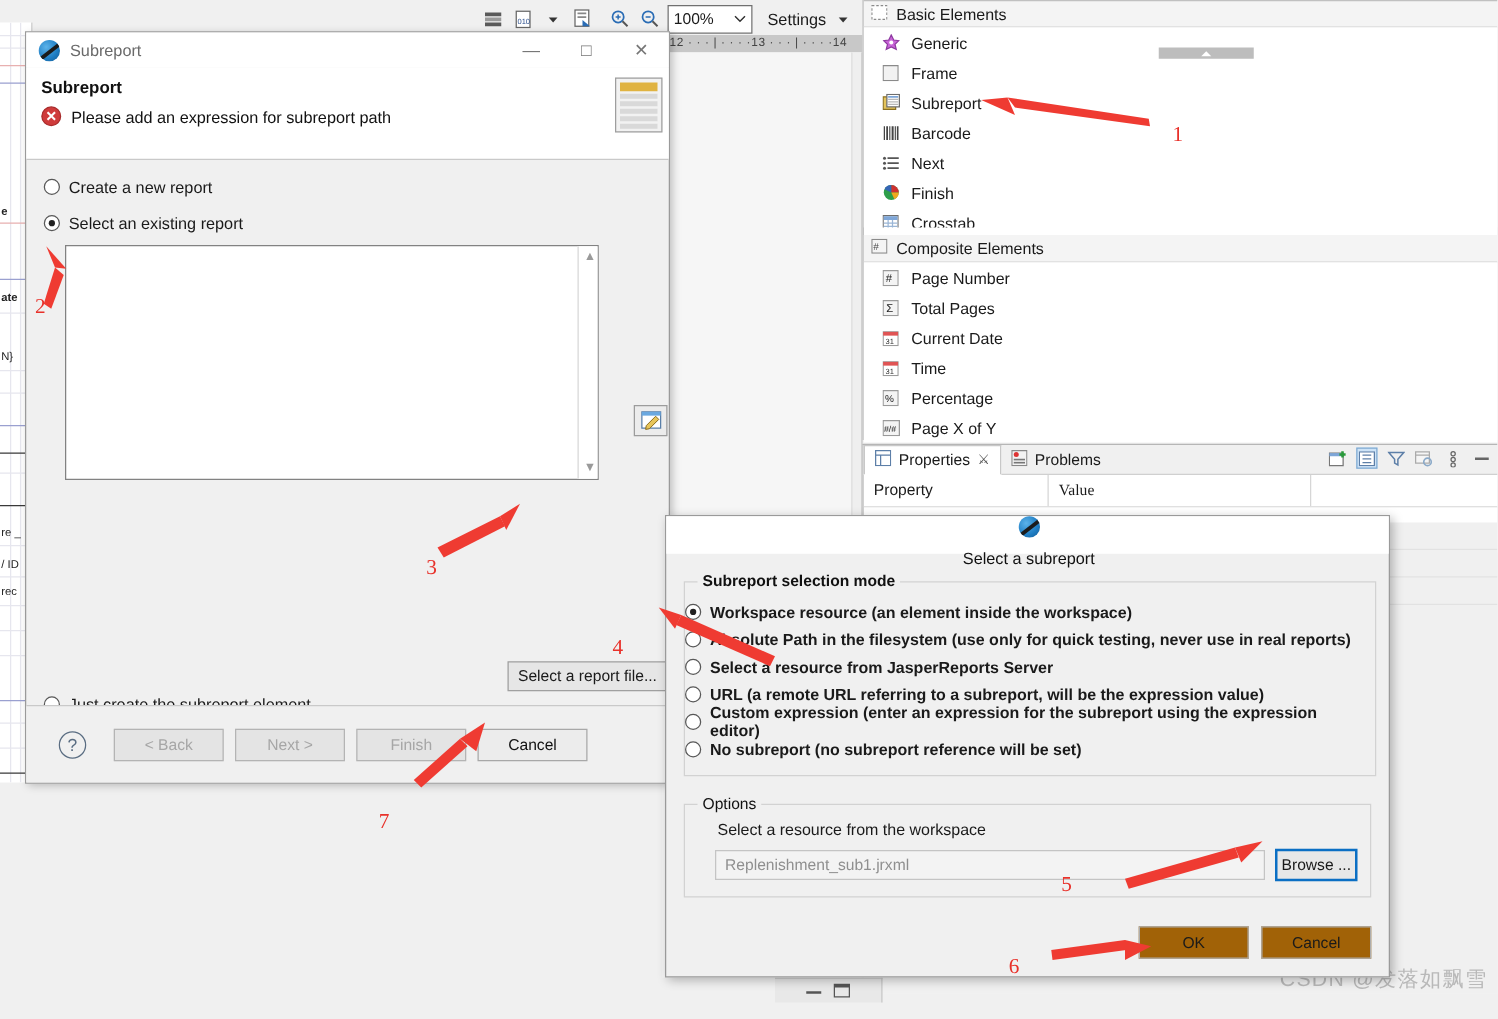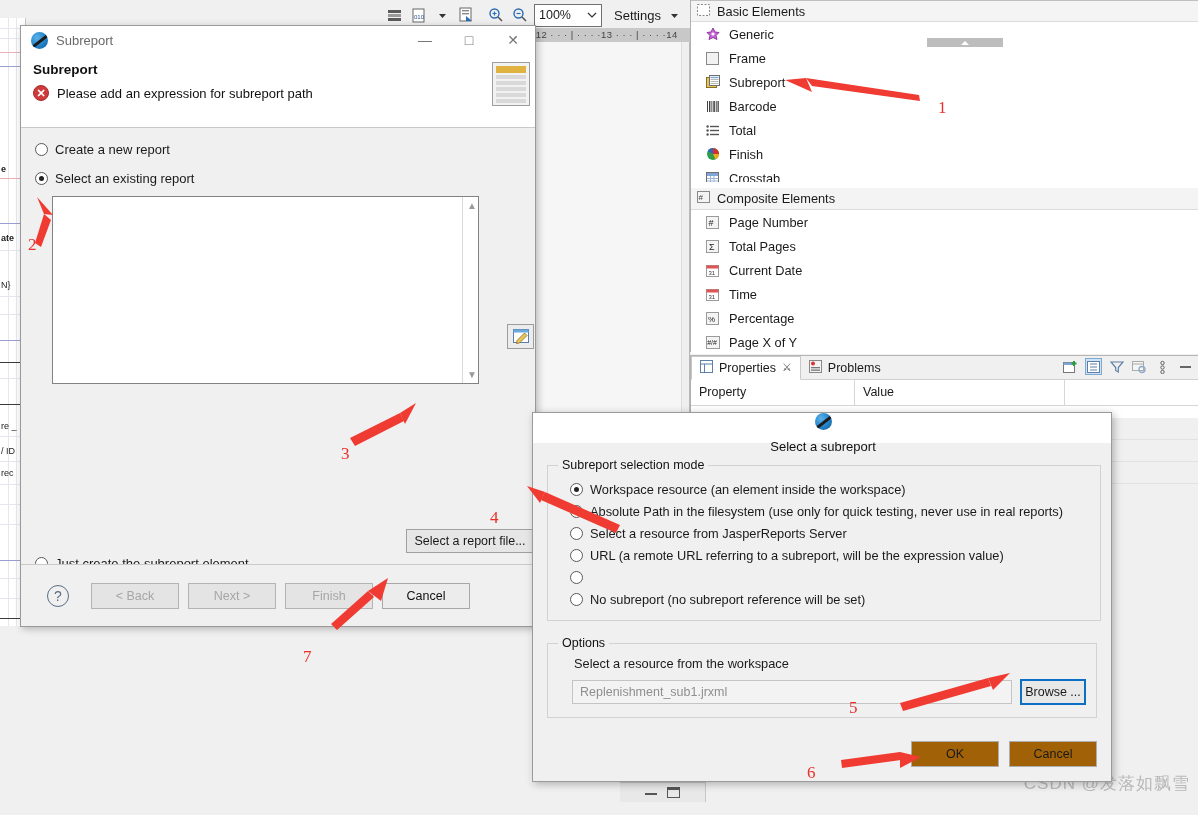--- a/index.html
+++ b/index.html
@@ -67,22 +67,22 @@
   .tabrow { height:24px; display:flex; align-items:center; background:#f0f0f0;
       border-bottom:1px solid #d0d0d0; position:relative; }
   .tab { display:flex; align-items:center; gap:6px; padding:0 8px; height:24px;
       font-size:12.5px; }
   .tab.active { background:#fff; border:1px solid #c8c8c8; border-bottom:1px solid #fff; }
   .tab-tools { position:absolute; right:4px; top:2px; display:flex; align-items:center; gap:6px; }
   .tab-tool { width:17px; height:17px; display:flex; align-items:center; justify-content:center; }
   .tab-tool.sel { background:#cde3f7; border:1px solid #7fa9d1; }
   .prop-head { height:26px; display:flex; background:#fff; border-bottom:1px solid #d6d6d6; }
   .prop-col { padding:5px 0 0 8px; font-size:12.5px; }
-  .prop-col.c1 { width:164px; border-right:1px solid #d6d6d6; }
-  .prop-col.c2 { width:210px; border-right:1px solid #d6d6d6; }
+  .prop-col.c1 { width:148px; border-right:1px solid #d6d6d6; }
+  .prop-col.c2 { width:210px; border-right:1px solid #d6d6d6;font-family:Liberation Serif, serif; }
   .prop-body { height:36px; background:#fff; }
   .prop-grid { position:absolute; left:0; right:0; top:62px; bottom:0; background:#f0f0f0; }
   .pg-row { height:22px; border-bottom:1px solid #e2e2e2; display:flex; }
   .pg-c { border-right:1px solid #e2e2e2; }
 
   
   .watermark { position:absolute; right:8px; bottom:20px; font-size:17px; color:#b9b9b9;
       letter-spacing:1px; }
 
   
@@ -330,21 +330,21 @@
               <g fill="#555">
                 <circle cx="1.6" cy="2.5" r="1.2"></circle>
                 <circle cx="1.6" cy="6.5" r="1.2"></circle>
                 <circle cx="1.6" cy="10.5" r="1.2"></circle>
                 <rect x="4" y="1.8" width="9" height="1.4"></rect>
                 <rect x="4" y="5.8" width="9" height="1.4"></rect>
                 <rect x="4" y="9.8" width="9" height="1.4"></rect>
               </g>
             </svg>
         </span>
-        <span>Total</span>
+        <span>Next</span>
       </div>
       <div class="pal-item">
         <span class="pal-ico">
           <svg width="14" height="14" viewBox="0 0 14 14">
               <circle cx="7" cy="7" r="6" fill="#2e9e4a"></circle>
               <path d="M7 7 L7 1 A6 6 0 0 1 13 7 Z" fill="#d03030"></path>
               <path d="M7 7 L13 7 A6 6 0 0 1 9.5 12.4 Z" fill="#f0a81e"></path>
               <path d="M7 7 L7 1 A6 6 0 0 0 1.6 4.3 Z" fill="#3565b5"></path>
             </svg>
         </span>
@@ -603,40 +603,41 @@
   </div>
 </div>
 
 <div id="dlg-select">
   <div class="sd-title">
     <span class="jicon"></span>
     <span class="t">Select a subreport</span>
     <span class="sd-close">✕</span>
   </div>
 
-  <div class="group" style="margin:22px 10px 0 14px; padding:12px 10px 10px 22px;">
+  <div class="group" style="margin:22px 10px 0 14px; padding:12px 10px 10px 0;font-weight:bold;">
     <span class="legend">Subreport selection mode</span>
     <div class="opt">
       <span class="rad on"></span>
       <span>Workspace resource (an element inside the workspace)</span>
     </div>
     <div class="opt">
       <span class="rad"></span>
       <span>Absolute Path in the filesystem (use only for quick testing, never use in real reports)</span>
     </div>
     <div class="opt">
       <span class="rad"></span>
       <span>Select a resource from JasperReports Server</span>
     </div>
     <div class="opt">
       <span class="rad"></span>
       <span>URL (a remote URL referring to a subreport, will be the expression value)</span>
     </div>
     <div class="opt">
       <span class="rad"></span>
+      <span>Custom expression (enter an expression for the subreport using the expression editor)</span>
     </div>
     <div class="opt">
       <span class="rad"></span>
       <span>No subreport (no subreport reference will be set)</span>
     </div>
   </div>
 
   <div class="group" style="margin:22px 14px 0 14px; padding:10px 10px 12px 24px;">
     <span class="legend">Options</span>
     <div style="font-size:12.8px; margin:2px 0 8px 2px;">Select a resource from the workspace</div>

